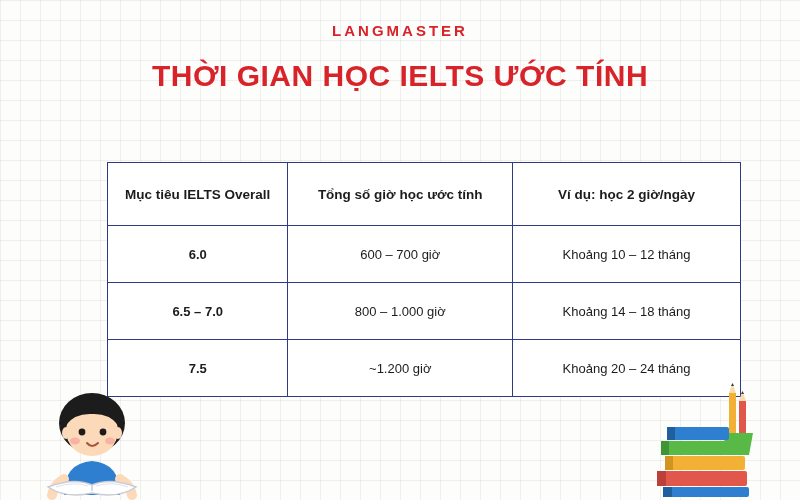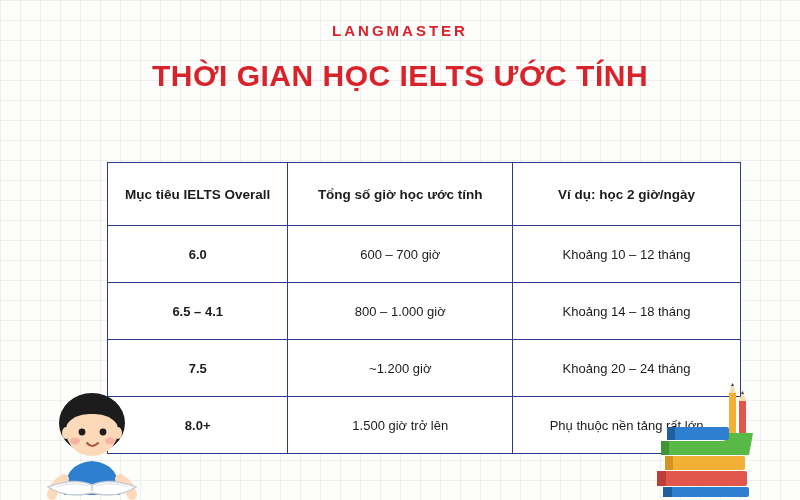--- a/index.html
+++ b/index.html
@@ -127,33 +127,28 @@
           <th class="col-3">Ví dụ: học 2 giờ/ngày</th>
         </tr>
       </thead>
       <tbody>
         <tr>
           <td class="col-band">6.0</td>
           <td>600 – 700 giờ</td>
           <td>Khoảng 10 – 12 tháng</td>
         </tr>
         <tr>
-          <td class="col-band">6.5 – 4.1</td>
+          <td class="col-band">6.5 – 7.0</td>
           <td>800 – 1.000 giờ</td>
           <td>Khoảng 14 – 18 tháng</td>
         </tr>
         <tr>
           <td class="col-band">7.5</td>
           <td>~1.200 giờ</td>
           <td>Khoảng 20 – 24 tháng</td>
-        </tr>
-        <tr>
-          <td class="col-band">8.0+</td>
-          <td>1.500 giờ trở lên</td>
-          <td>Phụ thuộc nền tảng rất lớn</td>
         </tr>
       </tbody>
     </table>
   </div>
 
   <div class="student">
     <svg viewBox="0 0 150 125" width="150" height="125">
 
       <ellipse cx="62" cy="48" rx="33" ry="30" fill="#1c1c1c"></ellipse>
 

